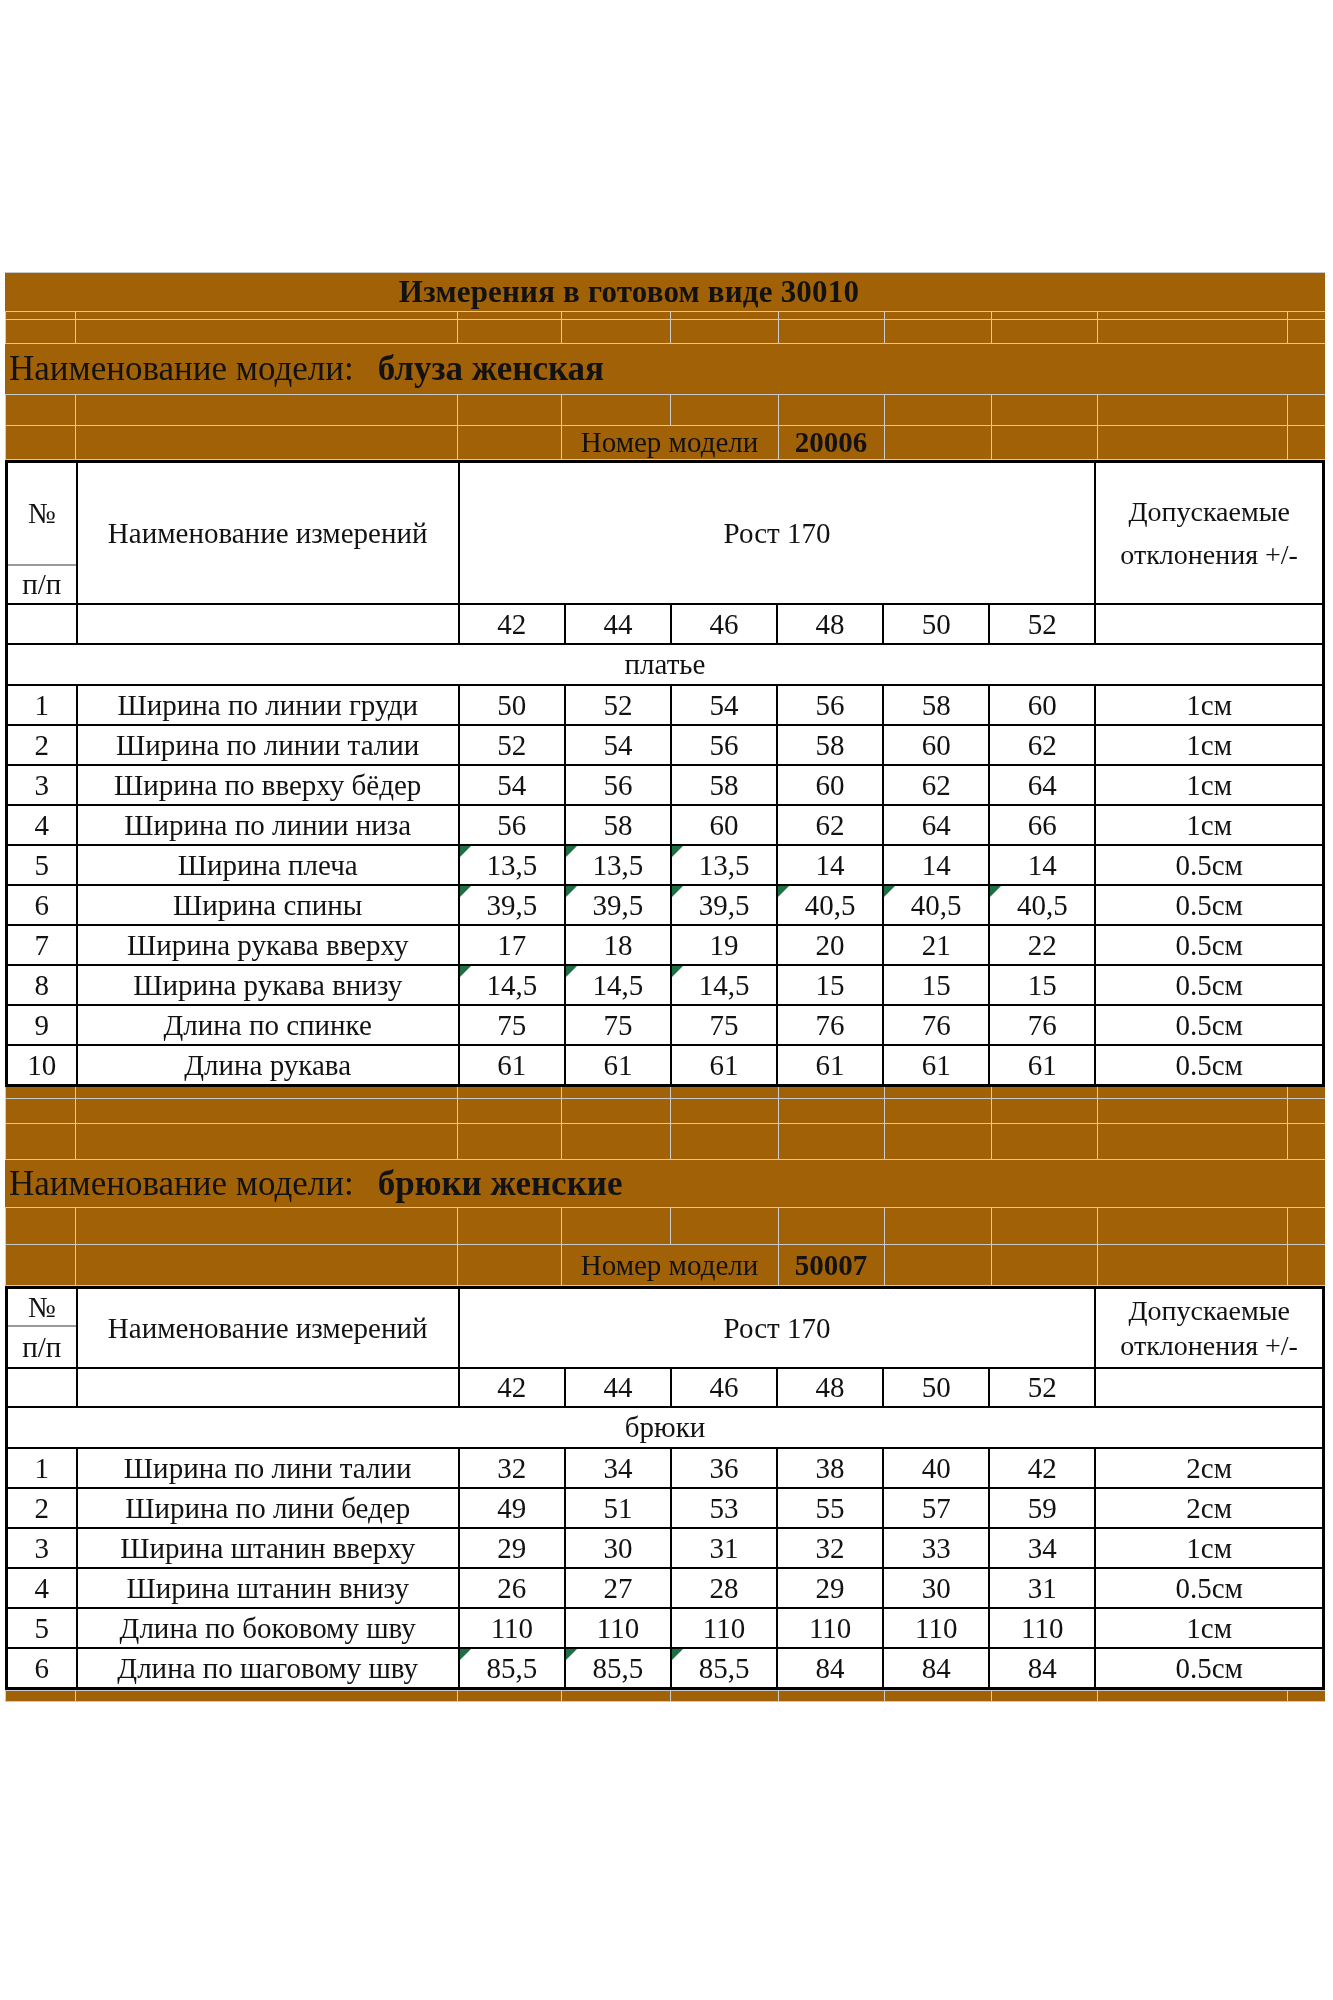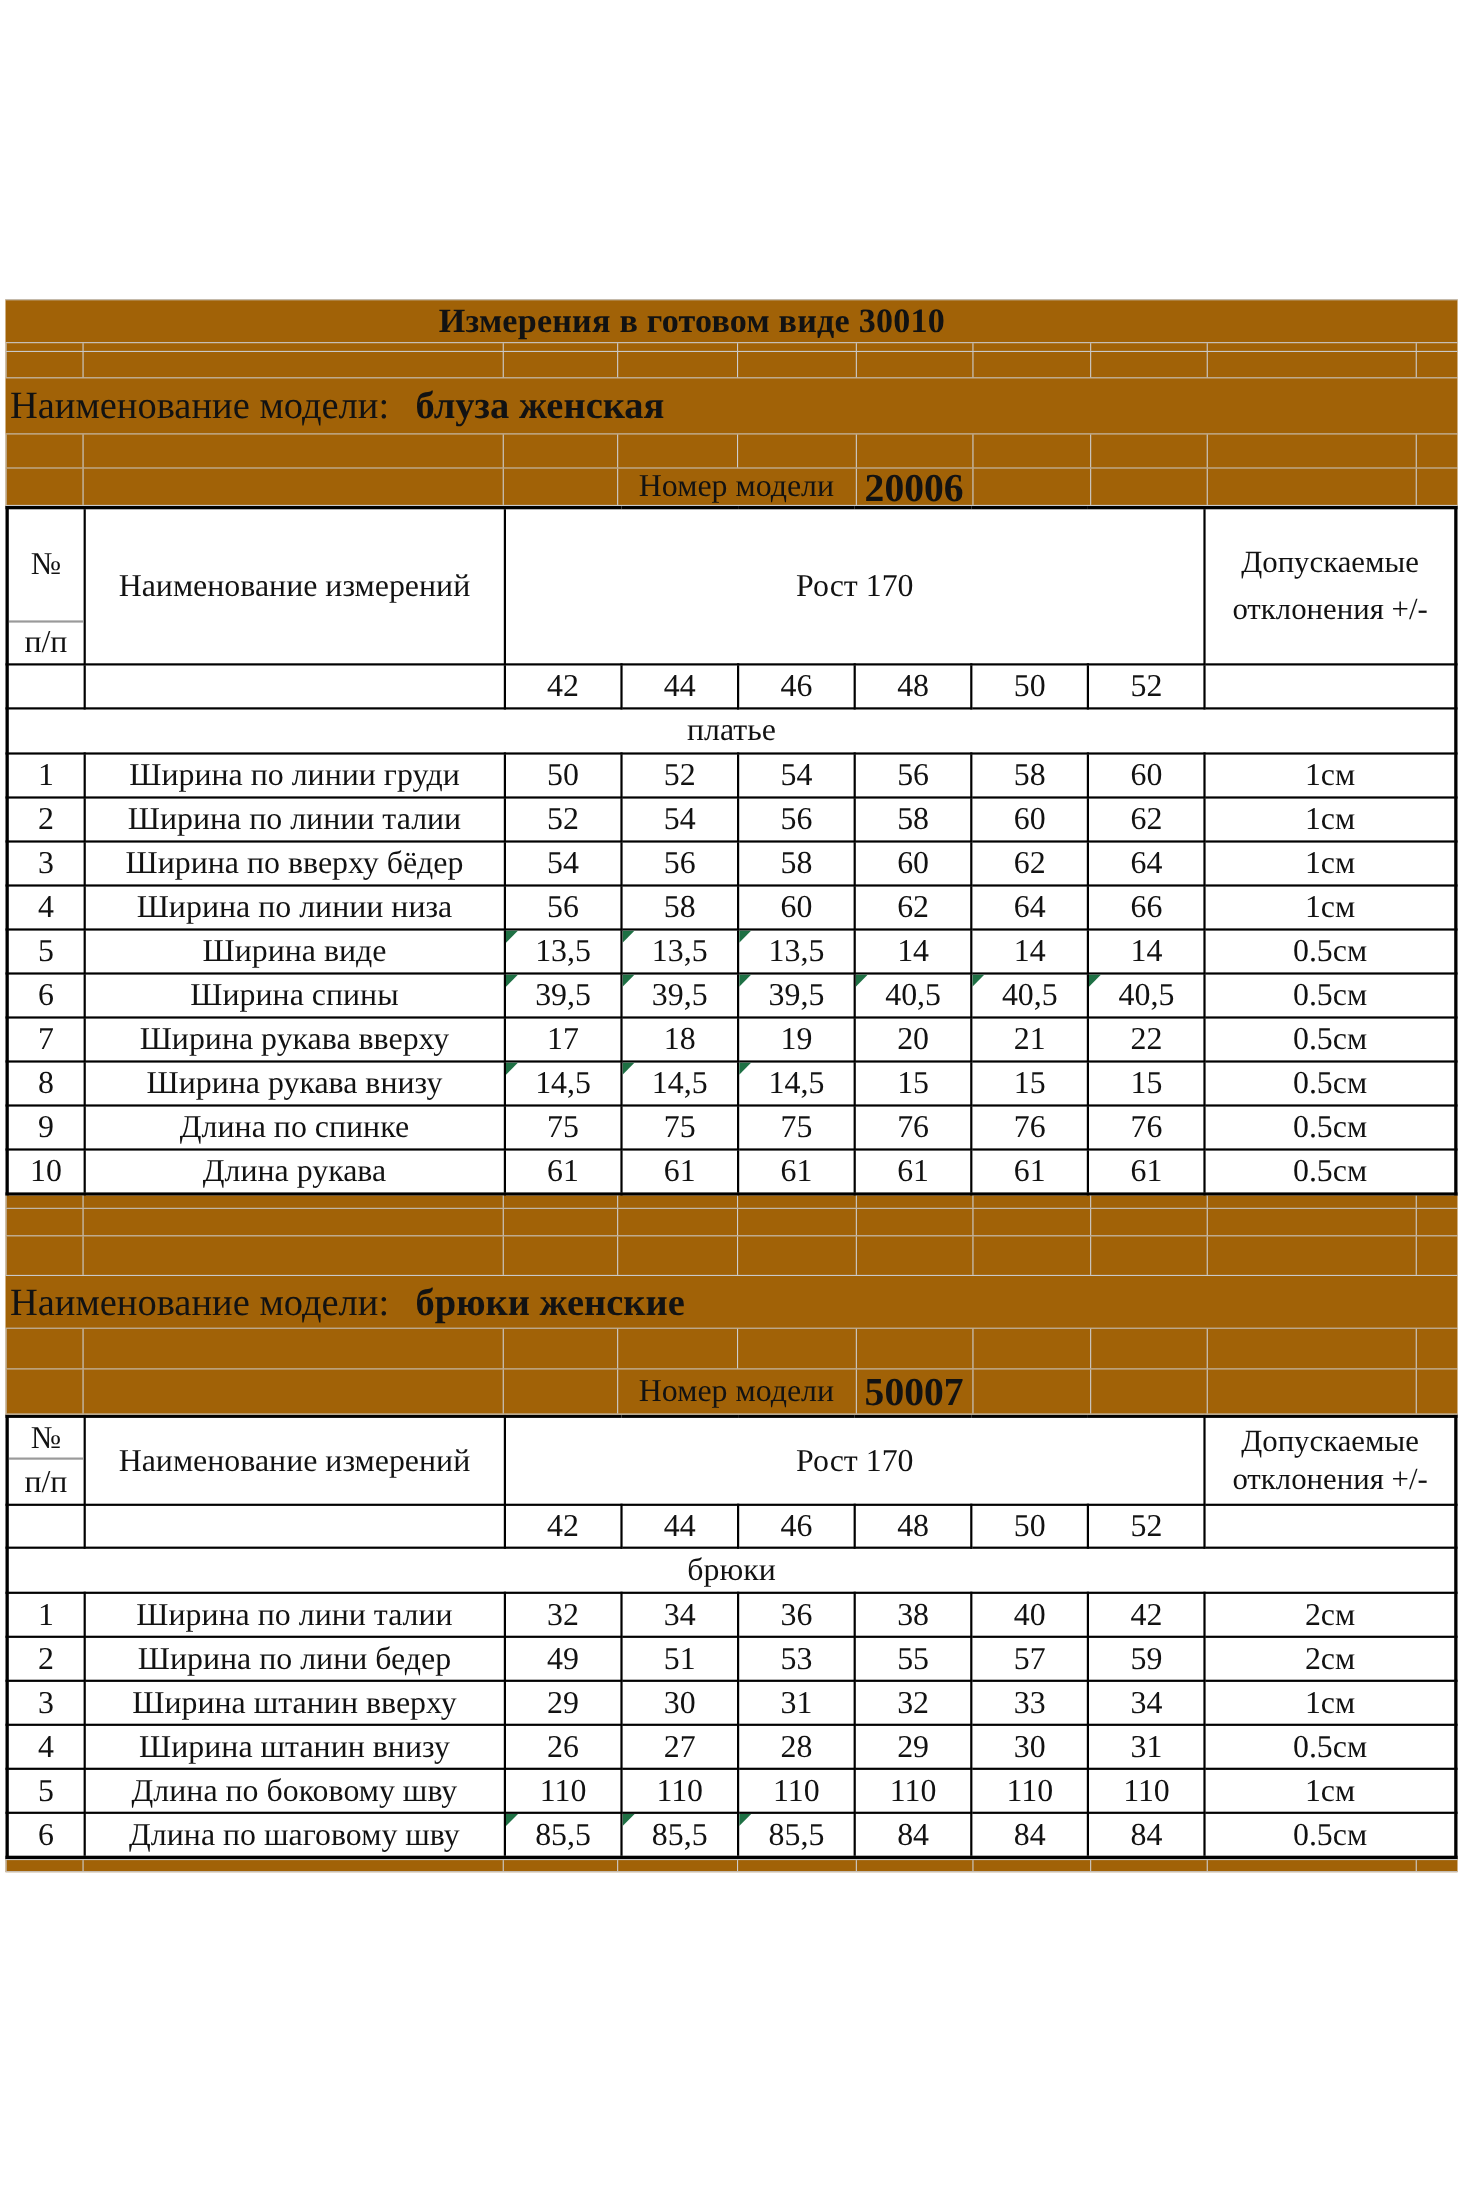--- a/index.html
+++ b/index.html
@@ -18,21 +18,21 @@
         background-size:1px 100%;background-repeat:no-repeat;}
 
   .title-band{display:flex;align-items:center;justify-content:center;
               font-weight:bold;font-size:31px;letter-spacing:.2px;}
   .title-band.t1{padding-right:72px;}
   .name-band{display:flex;align-items:center;font-size:35px;padding-left:4px;}
   .name-band b{margin-left:24px;}
   .nomer-label{position:absolute;left:556px;width:217px;top:0;bottom:0;
                display:flex;align-items:center;justify-content:center;font-size:29px;}
   .nomer-value{position:absolute;left:773px;width:106px;top:0;bottom:0;
-               display:flex;align-items:center;justify-content:center;font-size:36px;font-weight:bold;}
+               display:flex;align-items:center;justify-content:center;font-size:29px;font-weight:bold;}
 
   
   table.meas{border-collapse:collapse;table-layout:fixed;width:1320px;
              border:3px solid #000;background:#fff;}
   table.meas td{border:2px solid #000;text-align:center;vertical-align:middle;
                 padding:0;font-size:29px;line-height:1.05;overflow:hidden;}
   .c0{width:70px}.c1{width:382px}.cs{width:106px}.c8{width:228px}
   
   .t1 .hdr td{height:140px}
   .t2 .hdr td{height:78px}
@@ -154,21 +154,21 @@
           <td>56</td>
           <td>58</td>
           <td>60</td>
           <td>62</td>
           <td>64</td>
           <td>66</td>
           <td>1см</td>
         </tr>
         <tr>
           <td>5</td>
-          <td>Ширина виде</td>
+          <td>Ширина плеча</td>
           <td class="flag">13,5</td>
           <td class="flag">13,5</td>
           <td class="flag">13,5</td>
           <td>14</td>
           <td>14</td>
           <td>14</td>
           <td>0.5см</td>
         </tr>
         <tr>
           <td>6</td>

